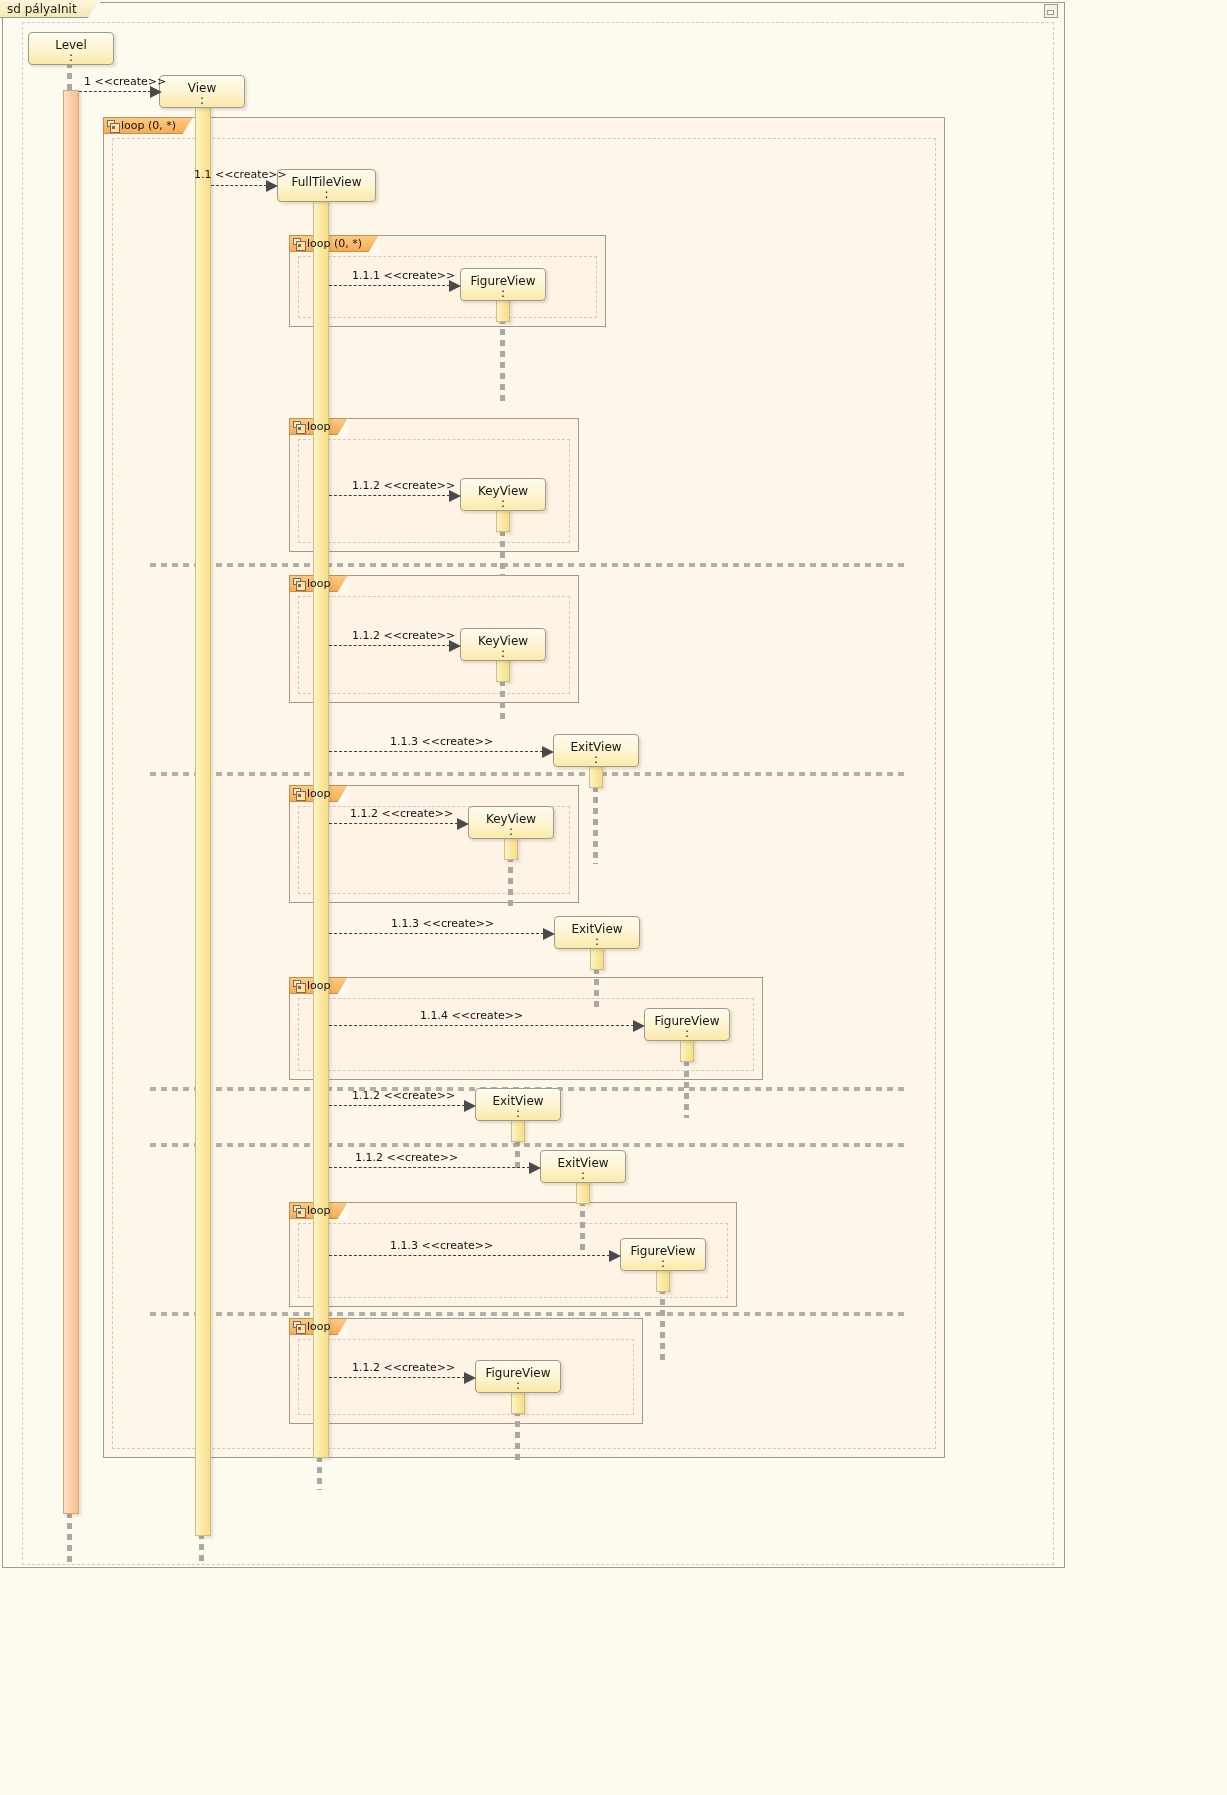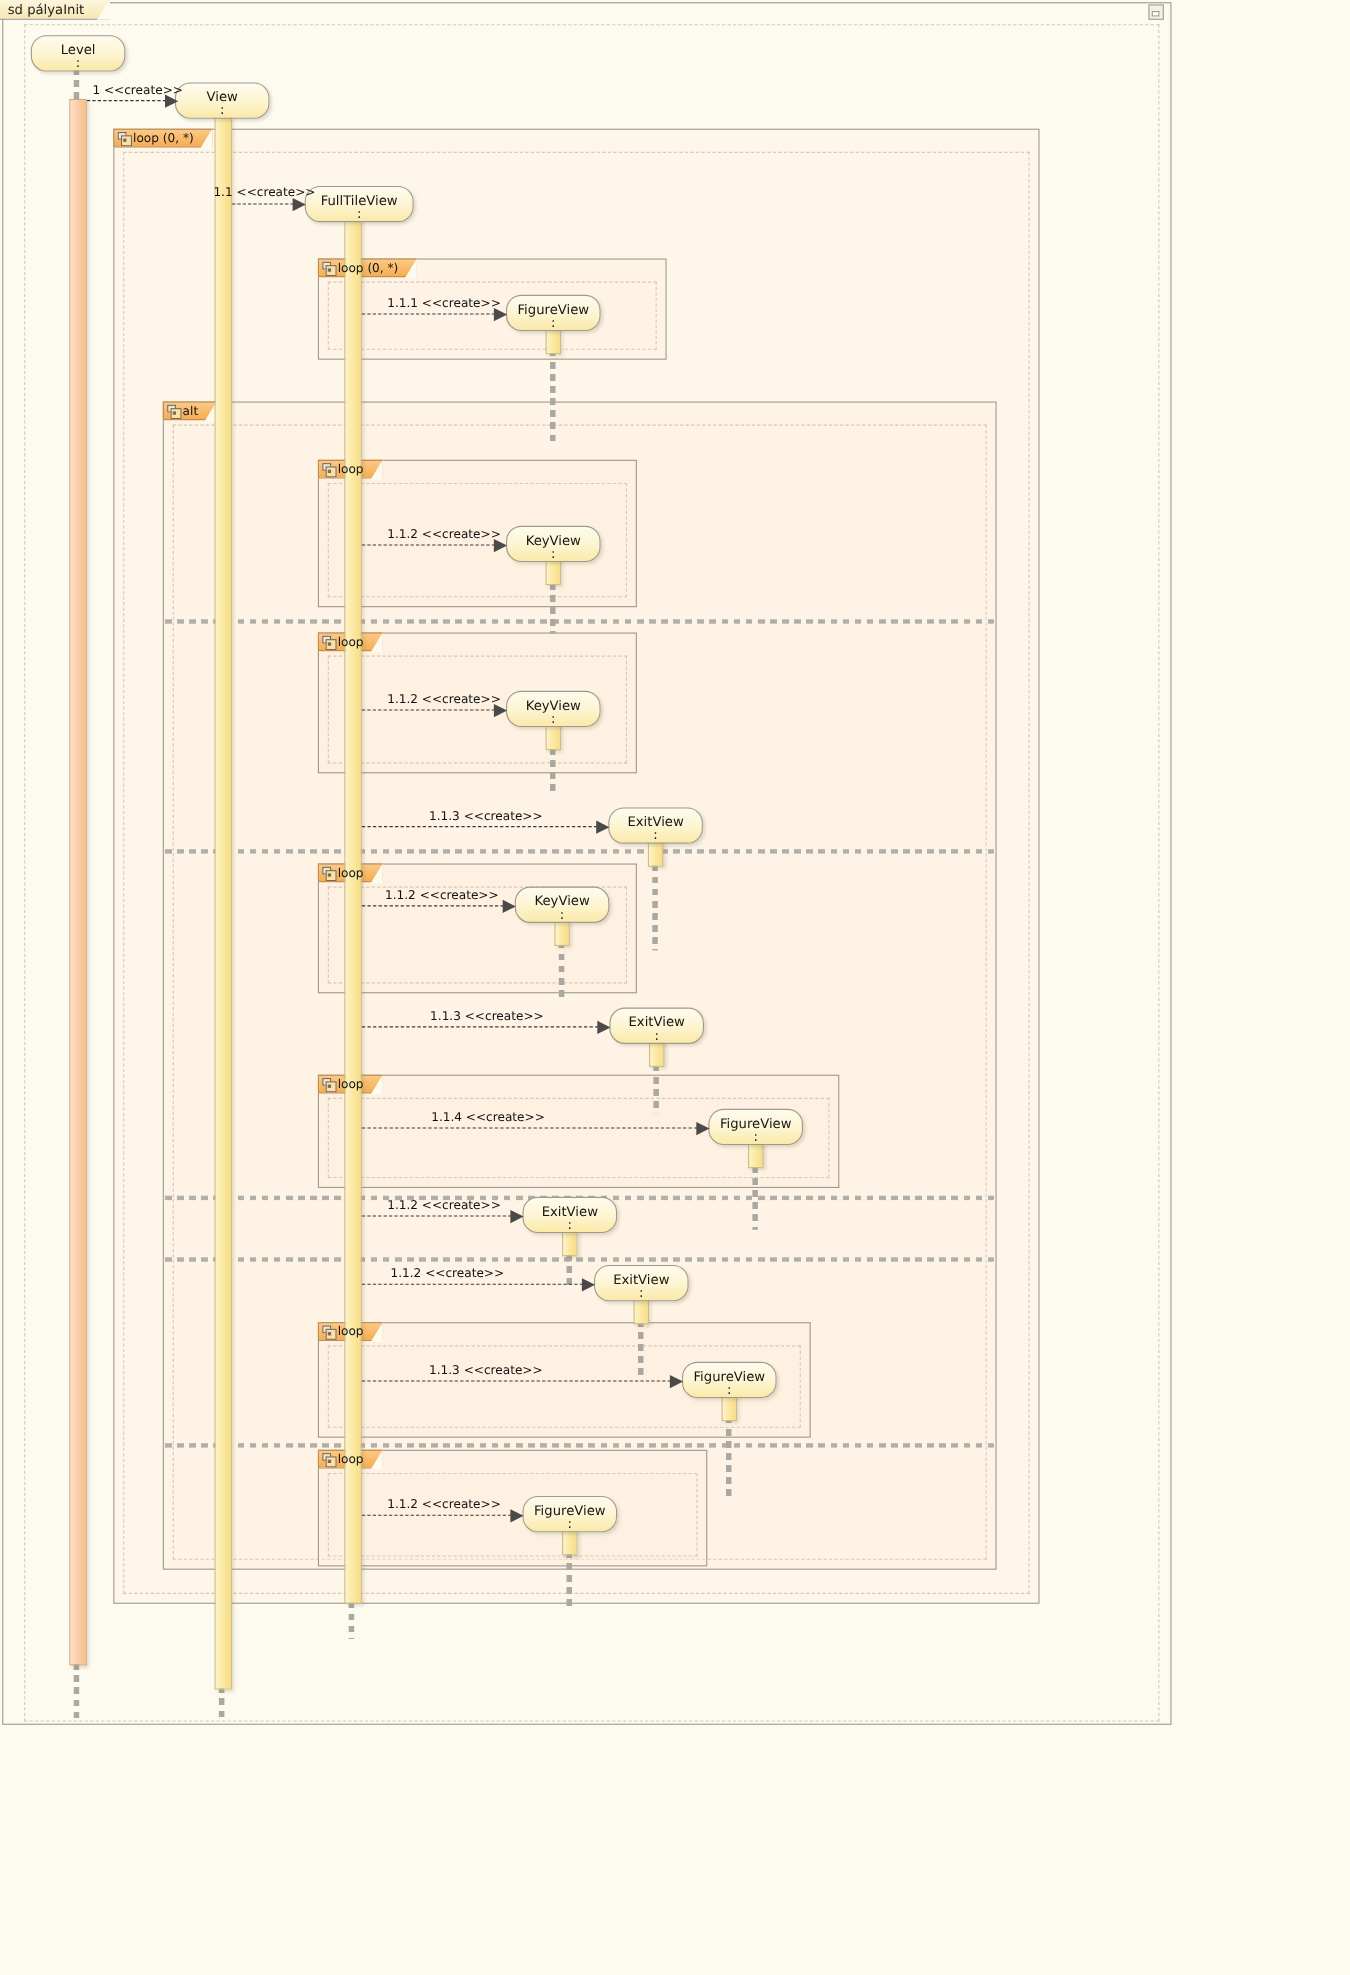--- a/index.html
+++ b/index.html
@@ -156,21 +156,21 @@
     position: absolute;
     height: 4px;
     background-image: repeating-linear-gradient(
         to right, #b0b0a8 0px, #b0b0a8 6px, transparent 6px, transparent 11px);
   }
 
   
   .ll-head {
     position: absolute;
     border: 1px solid #9b9b8e;
-    border-radius: 14px;
+    border-radius: 4px;
     background: linear-gradient(to bottom, #fefbee 0%, #fdf4d0 55%, #fbe9a8 100%);
     box-shadow: 2px 2px 3px rgba(120, 110, 80, 0.22);
     box-sizing: border-box;
     text-align: center;
     color: #151515;
     font-size: 12px;
     overflow: hidden;
   }
   .ll-name {
     display: block;
@@ -256,31 +256,20 @@
     <div class="frag-label">
       <span class="frag-icon">
           <i class="b1"></i>
           <i class="b2"></i>
           <i class="b3"></i>
         </span>
       <span class="frag-text">loop (0, *)</span>
     </div>
   </div>
 
-  <div class="frag" style="left:148px; top:365px; width:758px; height:1062px;">
-    <div class="frag-inner"></div>
-    <div class="frag-label">
-      <span class="frag-icon">
-          <i class="b1"></i>
-          <i class="b2"></i>
-          <i class="b3"></i>
-        </span>
-      <span class="frag-text">alt</span>
-    </div>
-  </div>
 
   <div class="alt-sep" style="left:150px; top:563px; width:754px;"></div>
   <div class="alt-sep" style="left:150px; top:772px; width:754px;"></div>
   <div class="alt-sep" style="left:150px; top:1087px; width:754px;"></div>
   <div class="alt-sep" style="left:150px; top:1143px; width:754px;"></div>
   <div class="alt-sep" style="left:150px; top:1312px; width:754px;"></div>
 
   <div class="frag" style="left:289px; top:418px; width:290px; height:134px;">
     <div class="frag-inner"></div>
     <div class="frag-label">
@@ -505,21 +494,21 @@
   <div class="msg-label" style="left:350px; top:807px;">1.1.2 &lt;&lt;create&gt;&gt;</div>
 
   <div class="msg" style="left:329px; top:933px; width:215px;">
     <span class="msg-head"></span>
   </div>
   <div class="msg-label" style="left:391px; top:917px;">1.1.3 &lt;&lt;create&gt;&gt;</div>
 
   <div class="msg" style="left:329px; top:1025px; width:305px;">
     <span class="msg-head"></span>
   </div>
-  <div class="msg-label" style="left:392px; top:1009px;">1.1.4 &lt;&lt;create&gt;&gt;</div>
+  <div class="msg-label" style="left:420px; top:1009px;">1.1.4 &lt;&lt;create&gt;&gt;</div>
 
   <div class="msg" style="left:329px; top:1105px; width:136px;">
     <span class="msg-head"></span>
   </div>
   <div class="msg-label" style="left:352px; top:1089px;">1.1.2 &lt;&lt;create&gt;&gt;</div>
 
   <div class="msg" style="left:329px; top:1167px; width:201px;">
     <span class="msg-head"></span>
   </div>
   <div class="msg-label" style="left:355px; top:1151px;">1.1.2 &lt;&lt;create&gt;&gt;</div>

